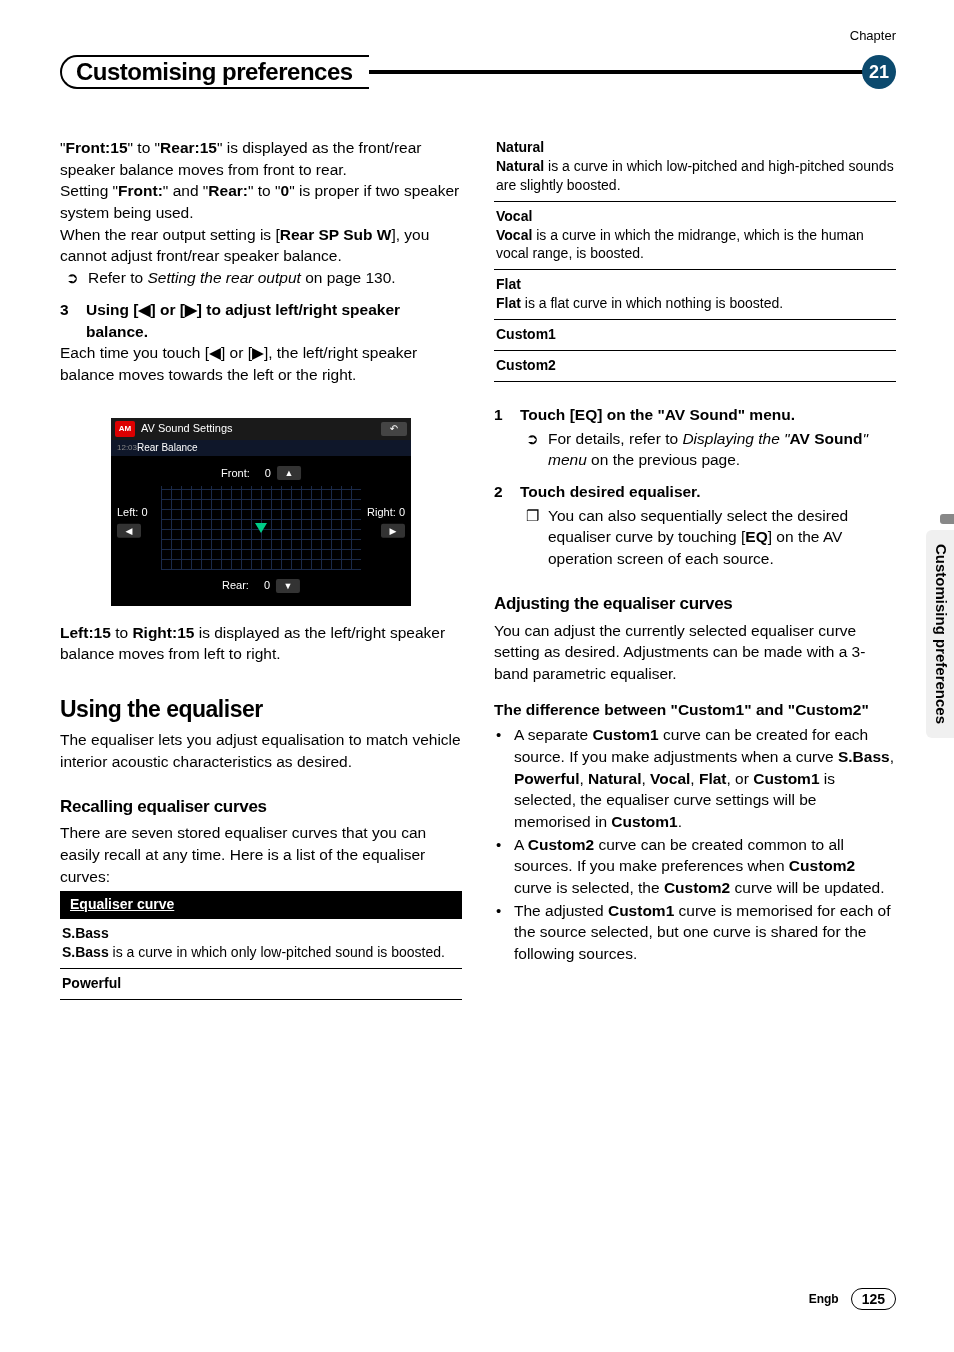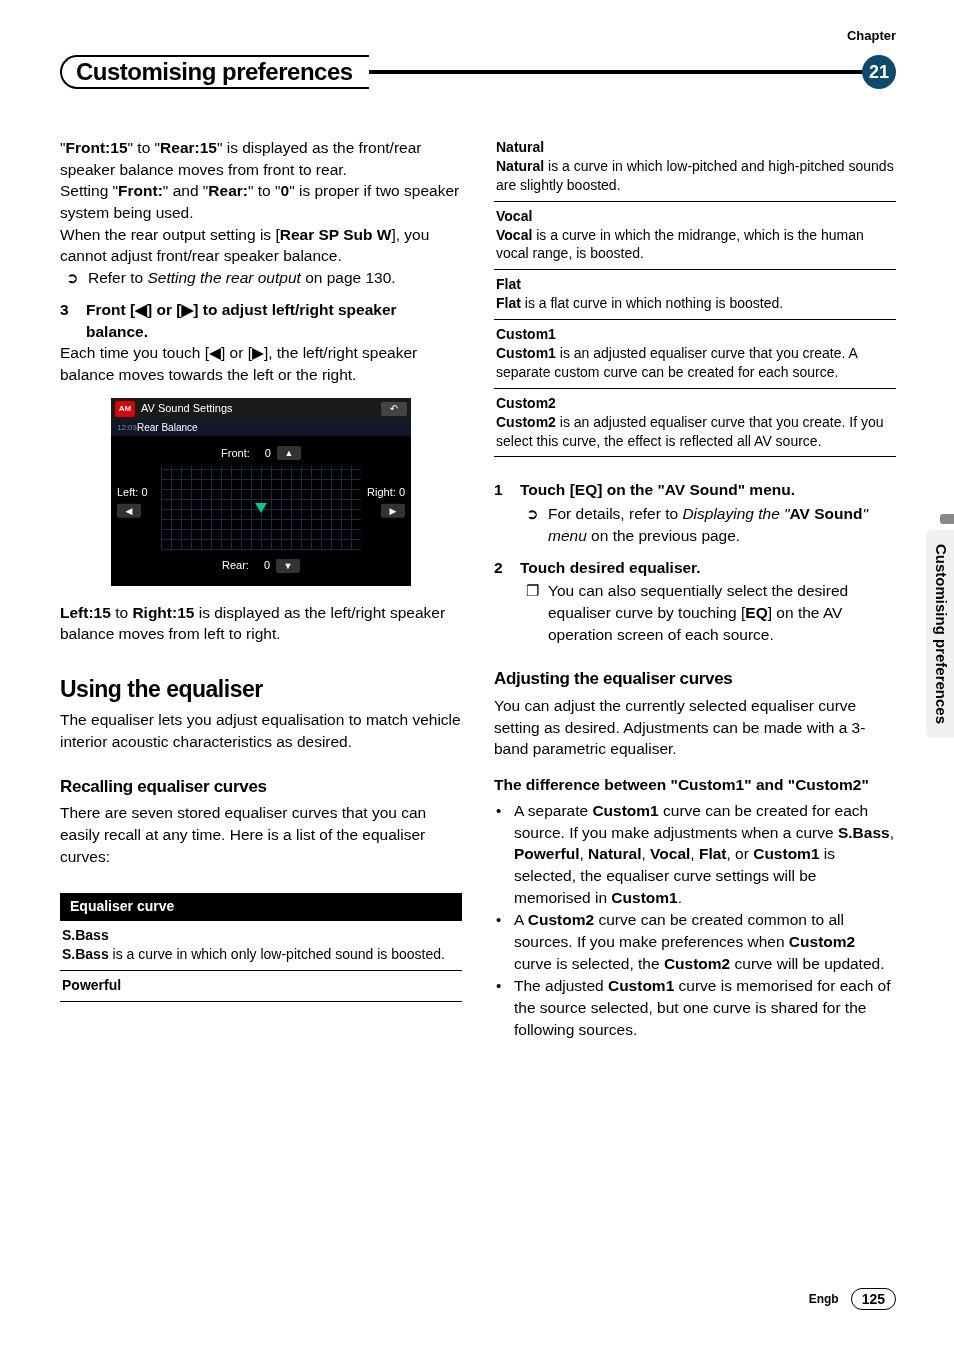--- a/index.html
+++ b/index.html
@@ -14,21 +14,21 @@
   .page {
     padding: 55px 58px 45px 60px;
     height: 100%;
     position: relative;
   }
   .chapter-label {
     position: absolute;
     top: 28px;
     right: 58px;
     font-size: 13px;
-    font-weight: bold;
+    font-weight: normal;
   }
   .title-bar {
     display: flex;
     align-items: center;
     margin-bottom: 48px;
     width: 100%;
   }
   .title-box {
     display: inline-flex;
     align-items: center;
@@ -85,34 +85,35 @@
   .step-body-head { font-weight: bold; }
   .h2 { font-size: 23px; font-weight: 900; margin-top: 28px; margin-bottom: 4px; letter-spacing:-0.5px;}
   .h3 { font-size: 17px; font-weight: 900; margin-top: 22px; margin-bottom: 4px; letter-spacing:-0.3px;}
   .h4 { font-size: 15.5px; font-weight: 900; margin-top: 14px; margin-bottom: 4px; }
   .tbl-head {
     background: #000;
     color: #fff;
     font-weight: bold;
     font-size: 14px;
     padding: 4px 10px;
-    margin-top: 26px;
+    margin-top: 4px;
+    text-decoration: underline;
   }
   .tbl-row {
     border-bottom: 1px solid #000;
     padding: 5px 2px 6px 2px;
     font-size: 14px;
     line-height: 1.35;
   }
   .tbl-row .tname { font-weight: bold; }
   .tbl-row .tbold { font-weight: 900; }
   .screenshot {
     width: 300px;
     height: 188px;
-    margin: 12px auto 16px auto;
+    margin: 32px auto 16px auto;
     background: #000;
     position: relative;
     color: #fff;
     font-family: Arial, sans-serif;
     font-size: 10px;
   }
   .ss-topbar { display:flex; align-items:center; height:22px; background:#1a1a1a; padding:0 4px; }
   .ss-icon { width:20px; height:16px; background:#d00; border-radius:2px; font-size:8px; display:flex; align-items:center; justify-content:center; font-weight:bold;}
   .ss-title { margin-left:6px; font-size:11px; }
   .ss-back { margin-left:auto; width:26px; height:14px; background:#444; border-radius:2px; display:flex;align-items:center;justify-content:center;}
@@ -200,21 +201,21 @@
         <span>When the rear output setting is [</span><b>Rear SP Sub W</b><span>], you cannot adjust front/rear speaker balance.</span>
       </p>
       <div class="bullet-row">
         <span class="bullet-sym">➲</span>
         <span class="bullet-txt"><span>Refer to </span><i>Setting the rear output</i><span> on page 130.</span></span>
       </div>
 
       <div class="step-row">
         <div class="step-num">3</div>
         <div class="step-body">
-          <div class="step-body-head">Front [◀] or [▶] to adjust left/right speaker balance.</div>
+          <div class="step-body-head">Using [◀] or [▶] to adjust left/right speaker balance.</div>
         </div>
       </div>
       <p>Each time you touch [◀] or [▶], the left/right speaker balance moves towards the left or the right.</p>
 
       <div class="screenshot">
         <div class="ss-topbar">
           <div class="ss-icon">AM</div>
           <div class="ss-title">AV Sound Settings</div>
           <div class="ss-back">↶</div>
         </div>
@@ -275,25 +276,23 @@
           <div class="tbl-row">
             <div class="tname">Vocal</div>
             <div><span class="tbold">Vocal</span> is a curve in which the midrange, which is the human vocal range, is boosted.</div>
           </div>
           <div class="tbl-row">
             <div class="tname">Flat</div>
             <div><span class="tbold">Flat</span> is a flat curve in which nothing is boosted.</div>
           </div>
           <div class="tbl-row">
             <div class="tname">Custom1</div>
-            <div><span class="tbold">Custom1</span> is an adjusted equaliser curve that you create. A separate custom curve can be created for each source.</div>
           </div>
           <div class="tbl-row">
             <div class="tname">Custom2</div>
-            <div><span class="tbold">Custom2</span> is an adjusted equaliser curve that you create. If you select this curve, the effect is reflected all AV source.</div>
           </div>
         </div>
 
       <div class="step-row" style="margin-top:22px">
         <div class="step-num">1</div>
         <div class="step-body">
           <div class="step-body-head">Touch [EQ] on the "AV Sound" menu.</div>
           <div class="bullet-row" style="margin-top:2px">
             <span class="bullet-sym">➲</span>
             <span class="bullet-txt">

